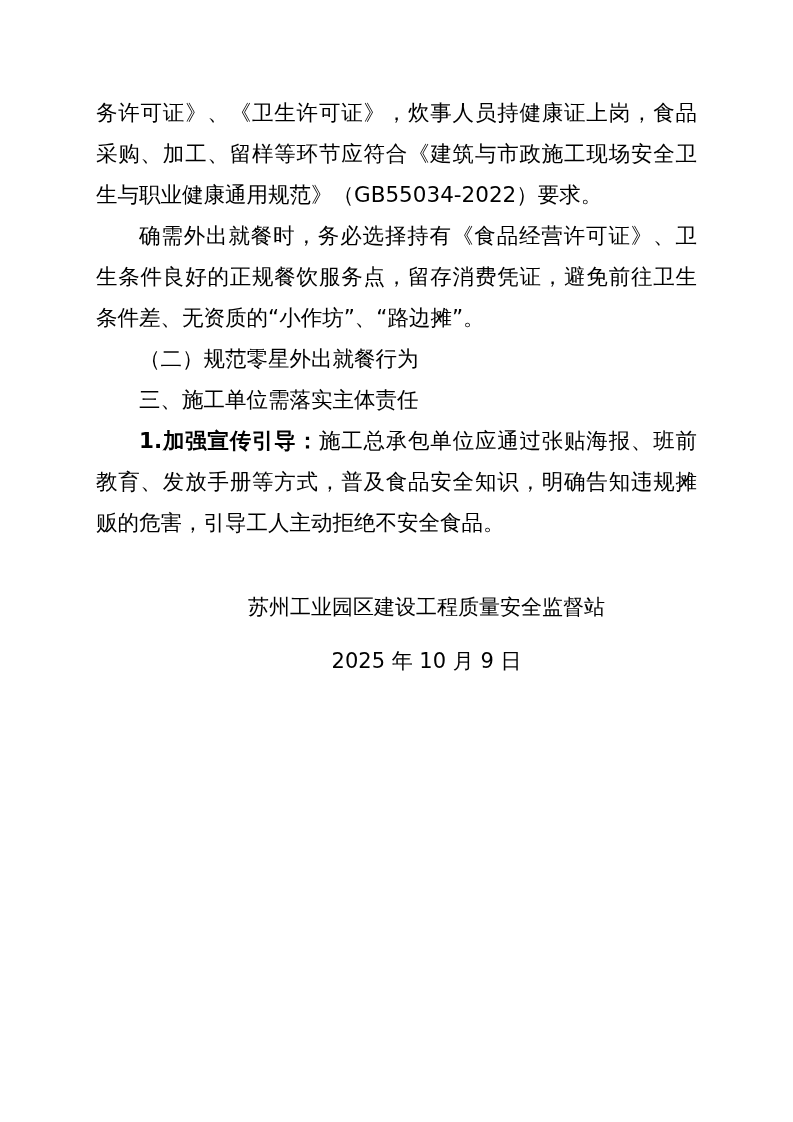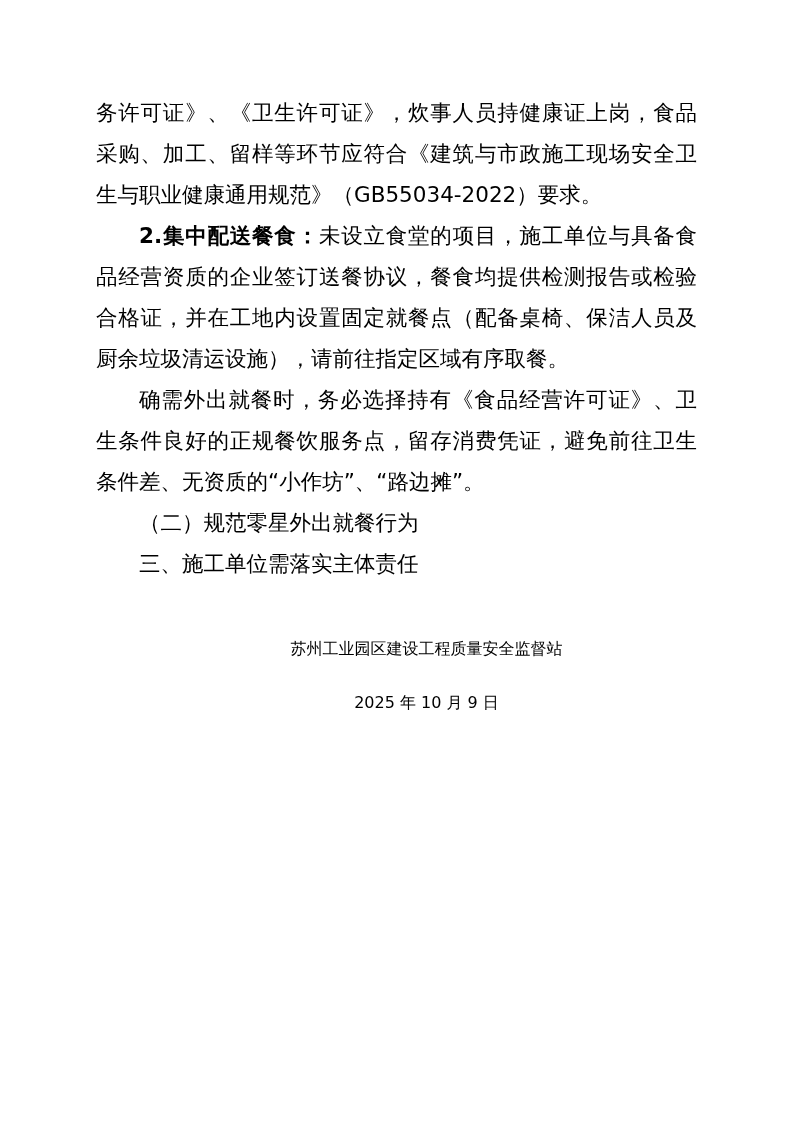--- a/index.html
+++ b/index.html
@@ -39,21 +39,21 @@
   .heading {
     margin: 0;
     text-indent: 2em;
     font-weight: normal;
     font-size: 21.5px;
     line-height: 41px;
   }
   .sign-block {
     margin-top: 44px;
     text-align: center;
-    font-size: 16px;
+    font-size: 21px;
     line-height: 41px;
   }
   .sign-line {
     margin: 0;
     padding-left: 60px;
   }
   .date-line {
     margin: 13px;
     padding-left: 60px;
     font-family: "DejaVu Sans", "Liberation Sans", sans-serif;
@@ -62,36 +62,36 @@
 </head>
 <body>
 
 <div class="page">
   <div class="doc-body">
 
     <p class="para">
       <span>务许可证》、《卫生许可证》，炊事人员持健康证上岗，食品采购、加工、留样等环节应符合《建筑与市政施工现场安全卫生与职业健康通用规范》（GB55034-2022）要求。</span>
     </p>
 
-    <p class="para indent">
-      <span class="lead">2.集中配送餐食：</span><span>未设立食堂的项目，施工单位与具备食品经营资质的企业签订送餐协议，餐食均提供检测报告或检验合格证，并在工地内设置固定就餐点（配备桌椅、保洁人员及厨余垃圾清运设施），请前往指定区域有序取餐。</span>
-    </p>
 
     <p class="para indent">
       <span>确需外出就餐时，务必选择持有《食品经营许可证》、卫生条件良好的正规餐饮服务点，留存消费凭证，避免前往卫生条件差、无资质的“小作坊”、“路边摊”。</span>
     </p>
 
     <p class="para indent">
       <span>（二）规范零星外出就餐行为</span>
     </p>
 
     <p class="heading">
       <span>三、施工单位需落实主体责任</span>
     </p>
 
+    <p class="para indent">
+      <span class="lead">1.加强宣传引导：</span><span>施工总承包单位应通过张贴海报、班前教育、发放手册等方式，普及食品安全知识，明确告知违规摊贩的危害，引导工人主动拒绝不安全食品。</span>
+    </p>
 
 
 
     <div class="sign-block">
       <p class="sign-line">苏州工业园区建设工程质量安全监督站</p>
       <p class="date-line">2025 年 10 月 9 日</p>
     </div>
 
   </div>
 </div>

